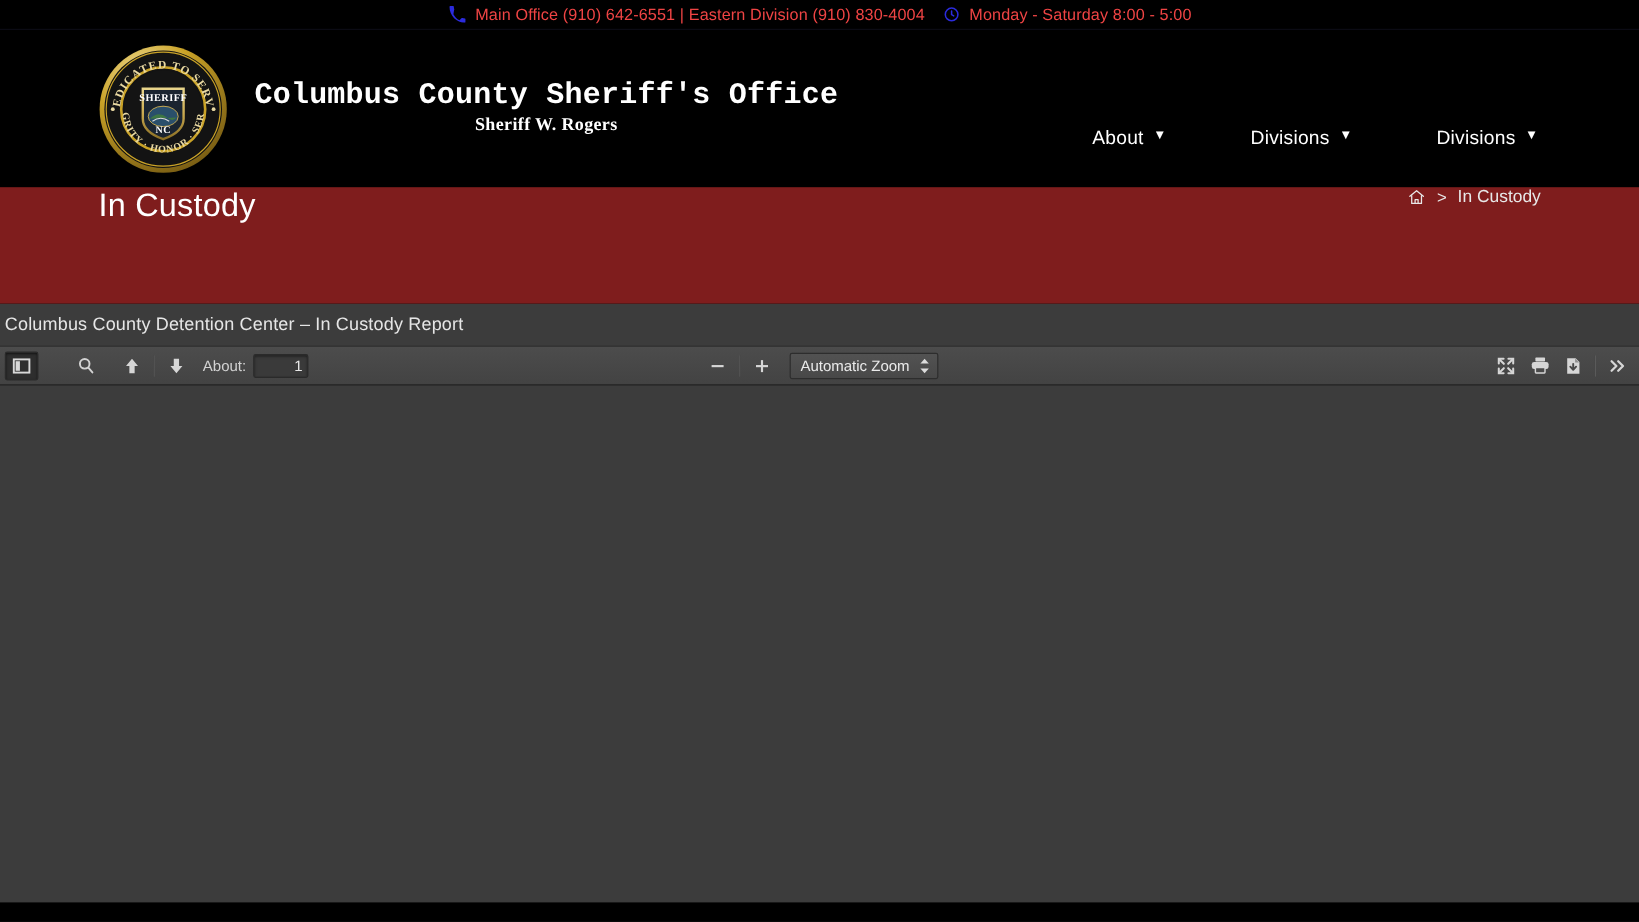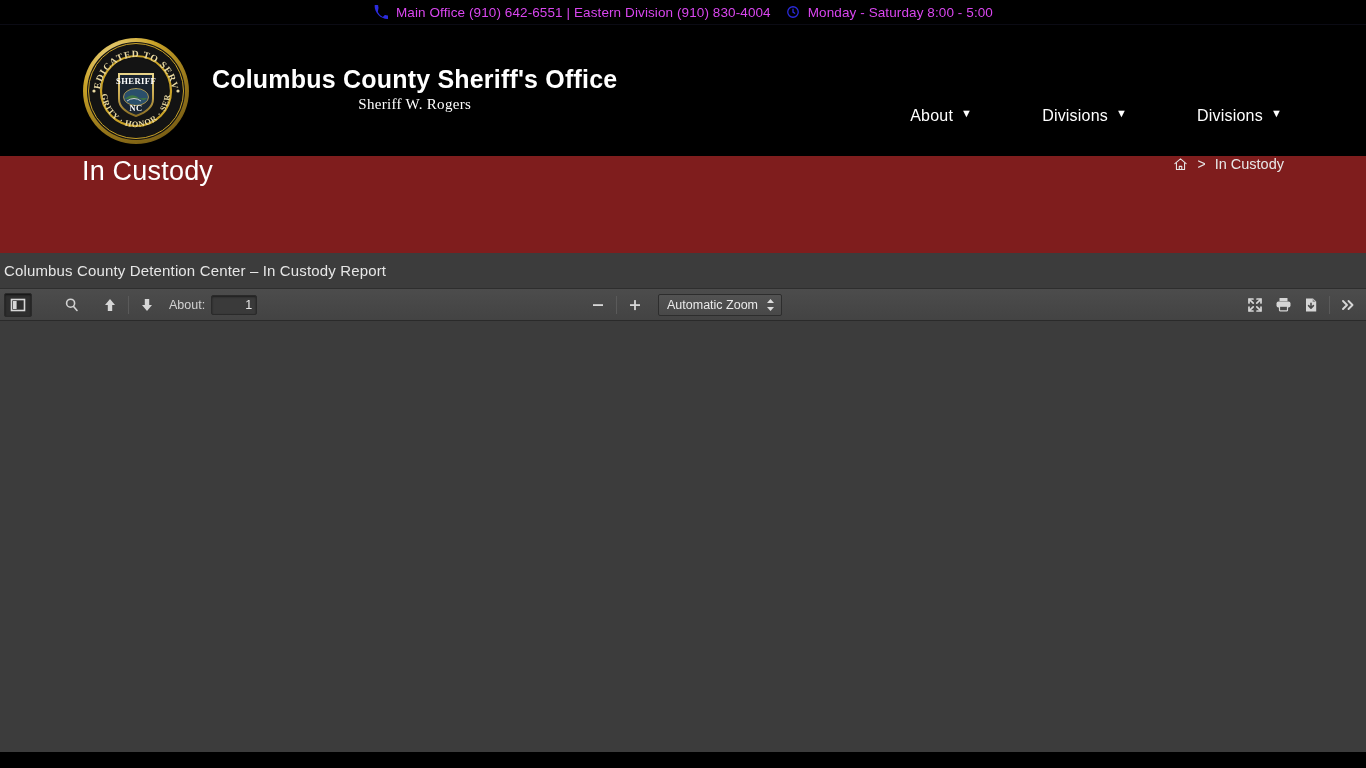--- a/index.html
+++ b/index.html
@@ -18,21 +18,21 @@
     align-items: center;
     justify-content: center;
     gap: 0;
     border-bottom: 1px solid #0b0b14;
     position: relative;
   }
   .topbar-inner {
     display: flex;
     align-items: center;
     font-size: 13.5px;
-    color: #d946ef;
+    color: #ef4444;
     letter-spacing: 0.1px;
   }
   .tb-icon {
     display: inline-flex;
     align-items: center;
     justify-content: center;
     width: 16px; height: 16px;
     color: #2b2bdd;
     margin-right: 7px;
   }
@@ -57,30 +57,30 @@
     width: 108px; height: 108px;
     position: relative;
     flex: none;
   }
   .seal svg { display:block; }
   .brand-text {
     margin-left: 22px;
     margin-top: -4px;
   }
   .brand-title {
-    font-family: Liberation Sans, sans-serif;
+    font-family: Liberation Mono, monospace;
     font-weight: bold;
     font-size: 25px;
     color: #ffffff;
     letter-spacing: 0.2px;
     white-space: nowrap;
   }
   .brand-sub {
     font-family: "Liberation Serif", serif;
-    font-weight: normal;
+    font-weight: bold;
     font-size: 15px;
     color: #ffffff;
     text-align: center;
     margin-top: 2px;
     letter-spacing: 0.3px;
   }
   .nav {
     position: absolute;
     right: 84px;
     top: 78px;

